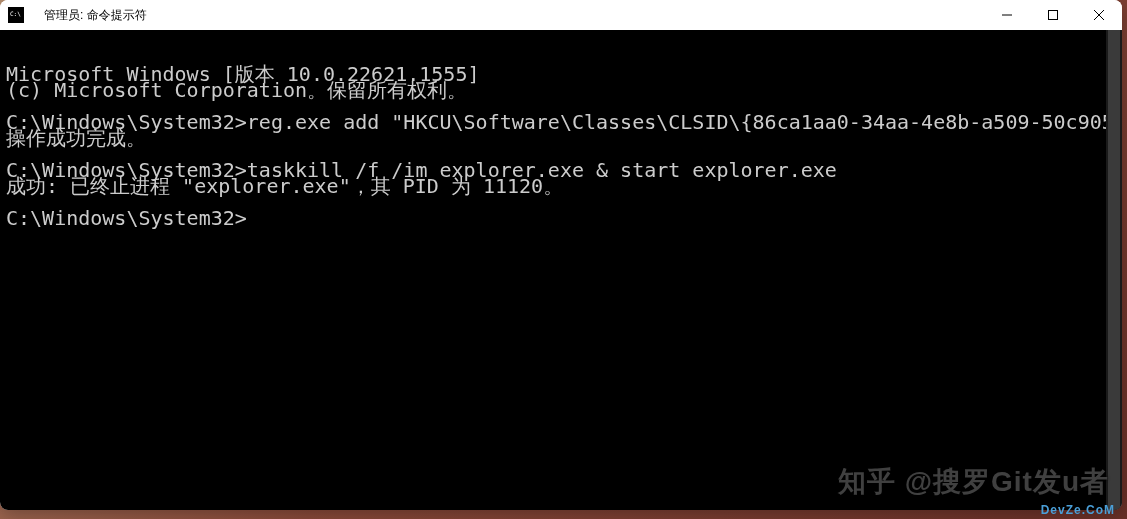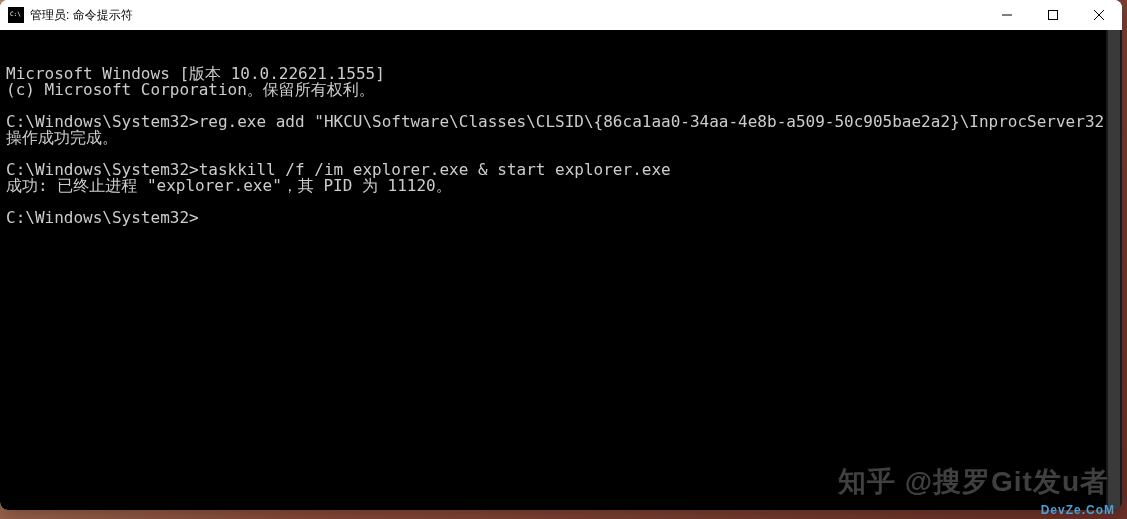--- a/index.html
+++ b/index.html
@@ -33,21 +33,21 @@
       background: #ffffff;
       display: flex;
       align-items: center;
       justify-content: space-between;
       user-select: none;
     }
     .titlebar-left {
       display: flex;
       align-items: center;
       padding-left: 8px;
-      gap: 6px;
+      gap: 20px;
     }
     .app-icon {
       width: 16px;
       height: 16px;
       background: #000000;
       display: flex;
       align-items: center;
       justify-content: center;
       position: relative;
     }
@@ -75,21 +75,21 @@
       align-items: center;
       justify-content: center;
       cursor: pointer;
       color: #000000;
     }
     .terminal-area {
       flex: 1;
       background: #000000;
       padding: 4px 6px;
       font-family: "NSimSun", "SimSun", "Consolas", monospace;
-      font-size: 16px;
+      font-size: 20px;
       line-height: 16px;
       color: #cccccc;
       position: relative;
       overflow: hidden;
       white-space: pre;
       letter-spacing: 0px;
     }
     .terminal-line {
       white-space: pre;
     }

